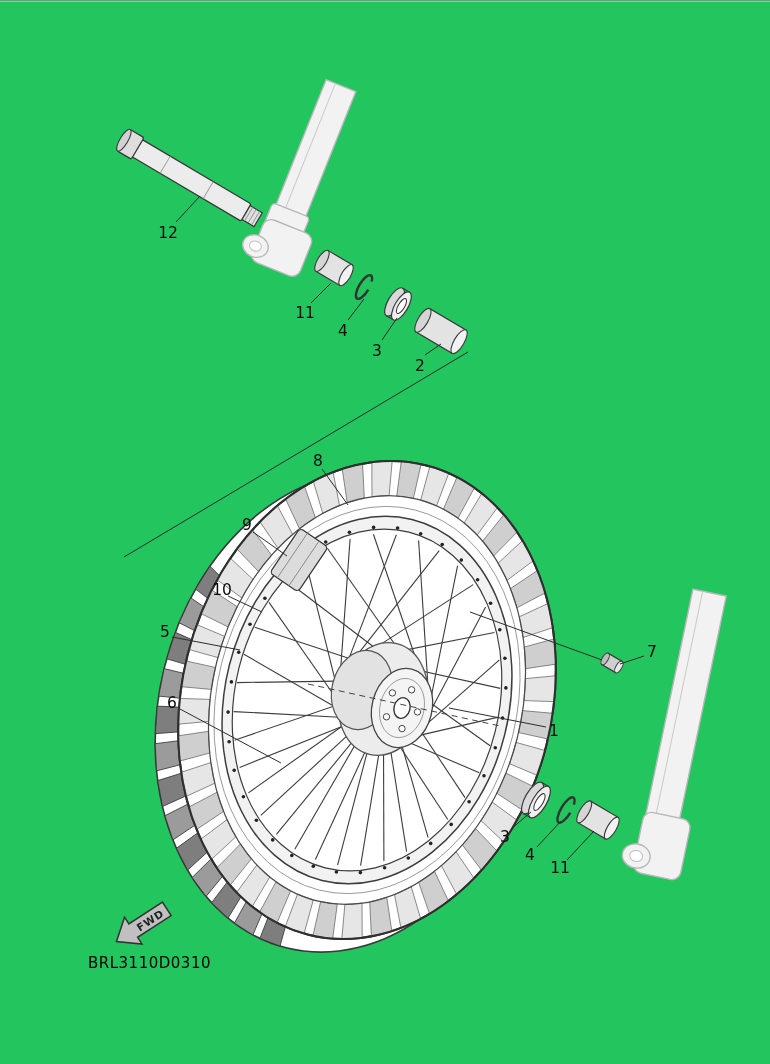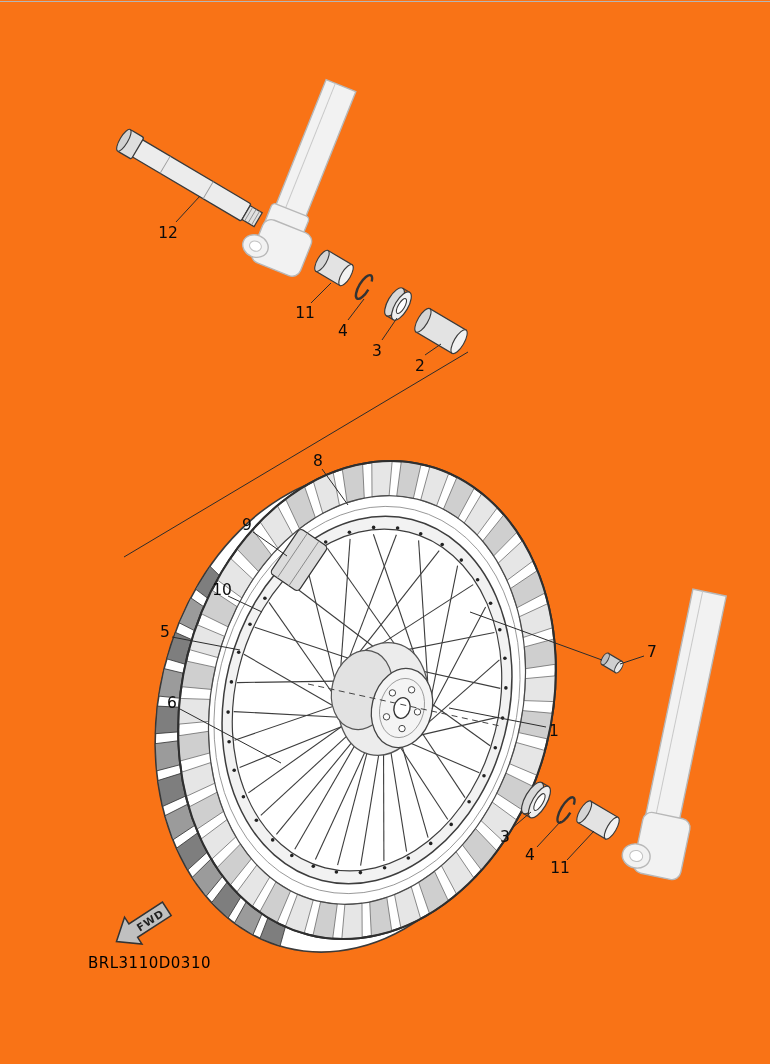--- a/index.html
+++ b/index.html
@@ -1,16 +1,16 @@
 <!DOCTYPE html>
 <html><head>
 <meta charset="utf-8">
 <style>
   html,body{margin:0;padding:0;background:#fff;}
-  .stage{position:relative;width:770px;height:1064px;background:#f97316;overflow:hidden;}
+  .stage{position:relative;width:770px;height:1064px;background:#22c55e;overflow:hidden;}
   svg{display:block;}
   .callout{font:15.5px "DejaVu Sans", sans-serif;fill:#0b0b0b;}
   .code-text{font:15px "DejaVu Sans", sans-serif;fill:#000;letter-spacing:.5px;}
   .fwd-text{font:700 10.5px "DejaVu Sans", sans-serif;fill:#222;letter-spacing:1px;}
   .leader{stroke:#2c2c2c;stroke-width:1;}
   .ghost{stroke:#b8b8b8;fill:#f2f2f2;}
 </style>
 </head>
 <body>
 

